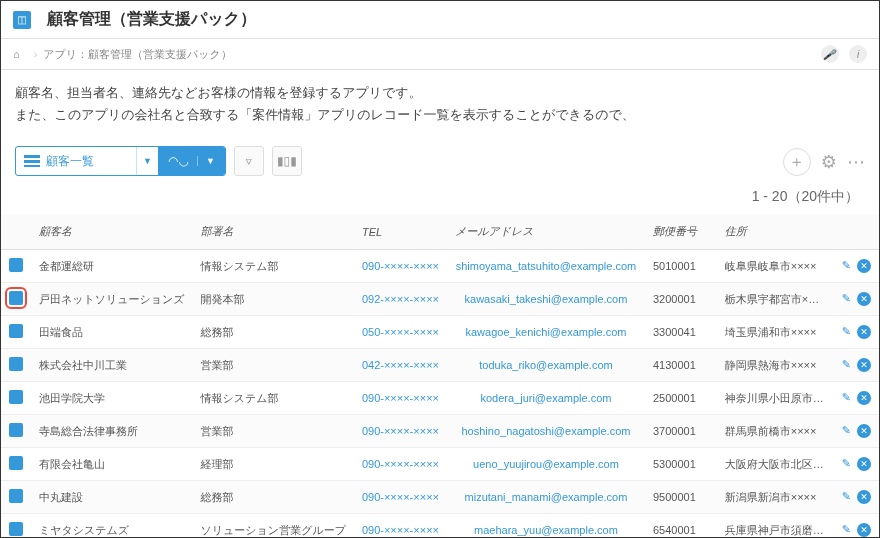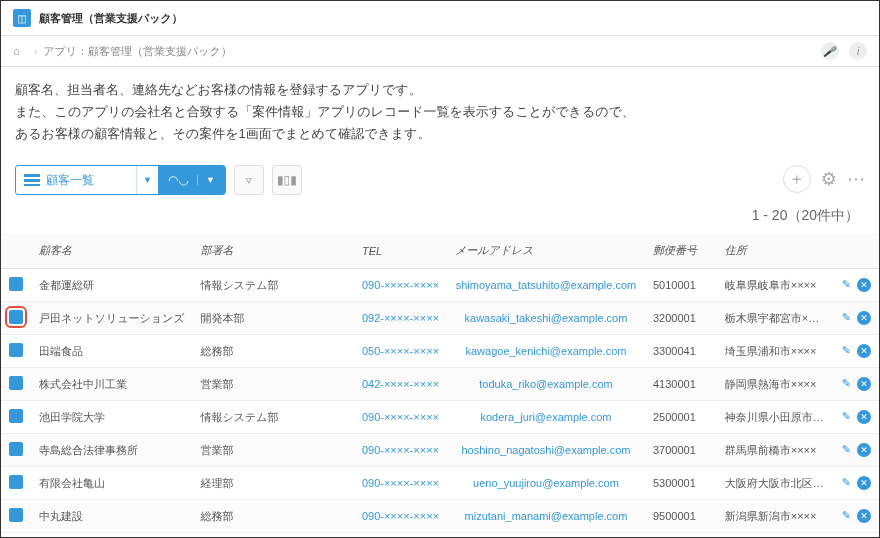--- a/index.html
+++ b/index.html
@@ -1,26 +1,26 @@
 <!DOCTYPE html>
 <html><head>
 <meta charset="utf-8">
 <style>
 * { margin: 0; padding: 0; box-sizing: border-box; }
 body { font-family: "Hiragino Kaku Gothic ProN", "Meiryo", sans-serif; font-size: 12px; color: #333; background: #fff; width: 880px; height: 538px; overflow: hidden; border: 1px solid #333; }
 .header { display: flex; align-items: center; padding: 8px 12px; border-bottom: 1px solid #e0e0e0; }
 .header-icon { width: 18px; height: 18px; background: #3498db; border-radius: 2px; margin-right: 8px; display: flex; align-items: center; justify-content: center; color: #fff; font-size: 10px; }
-.header-title { font-weight: bold; font-size: 11px; }
+.header-title { font-weight: bold; font-size: 16px; margin-left: 8px; }
 .breadcrumb { display: flex; align-items: center; padding: 6px 12px; color: #888; font-size: 11px; border-bottom: 1px solid #e0e0e0; }
 .breadcrumb .home { margin-right: 8px; color: #888; }
 .breadcrumb .sep { margin: 0 6px; color: #ccc; }
 .bc-right { margin-left: auto; display: flex; gap: 10px; }
 .bc-right span { width: 18px; height: 18px; border-radius: 50%; background: #eee; display: flex; align-items: center; justify-content: center; font-style: italic; color: #888; font-size: 10px; }
 .description { padding: 12px 14px; font-size: 13px; line-height: 1.7; color: #444; }
-.toolbar { display: flex; align-items: flex-start; padding: 8px 14px; }
+.toolbar { display: flex; align-items: flex-end; padding: 8px 14px; }
 .view-sel { display: flex; border: 1px solid #3498db; border-radius: 3px; overflow: hidden; height: 30px; }
 .view-main { display: flex; align-items: center; padding: 0 8px; color: #3498db; gap: 6px; min-width: 120px; }
 .view-main .grid { width: 16px; height: 12px; background: linear-gradient(#3498db 0 0) 0 0/100% 3px no-repeat, linear-gradient(#3498db 0 0) 0 5px/100% 3px no-repeat, linear-gradient(#3498db 0 0) 0 10px/100% 2px no-repeat; }
 .view-dd { width: 22px; display: flex; align-items: center; justify-content: center; border-left: 1px solid #c9e2f5; color: #3498db; }
 .view-graph { display: flex; align-items: center; padding: 0 10px; background: #3498db; color: #fff; gap: 4px; }
 .view-graph .dd { border-left: 1px solid rgba(255,255,255,0.4); padding-left: 8px; margin-left: 4px; }
 .tool-btn { width: 30px; height: 30px; border: 1px solid #ddd; border-radius: 3px; margin-left: 8px; display: flex; align-items: center; justify-content: center; color: #999; background: #fafafa; }
 .toolbar-right { margin-left: auto; display: flex; align-items: center; gap: 10px; }
 .circ { width: 28px; height: 28px; border-radius: 50%; border: 1px solid #ddd; display: flex; align-items: center; justify-content: center; color: #aaa; font-size: 16px; }
 .gear, .dots { color: #aaa; font-size: 18px; }
@@ -59,21 +59,20 @@
   <span>アプリ：顧客管理（営業支援パック）</span>
   <div class="bc-right">
     <span>🎤</span>
     <span>i</span>
   </div>
 </div>
 
 <div class="description">
   <div>顧客名、担当者名、連絡先などお客様の情報を登録するアプリです。</div>
   <div>また、このアプリの会社名と合致する「案件情報」アプリのレコード一覧を表示することができるので、</div>
-  <div>あるお客様の顧客情報と、その案件を1画面でまとめて確認できます。</div>
 </div>
 
 <div class="toolbar">
   <div class="view-sel">
     <div class="view-main">
       <span class="grid"></span>
       <span>顧客一覧</span>
     </div>
     <div class="view-dd">
         <span class="chev">▼</span>

